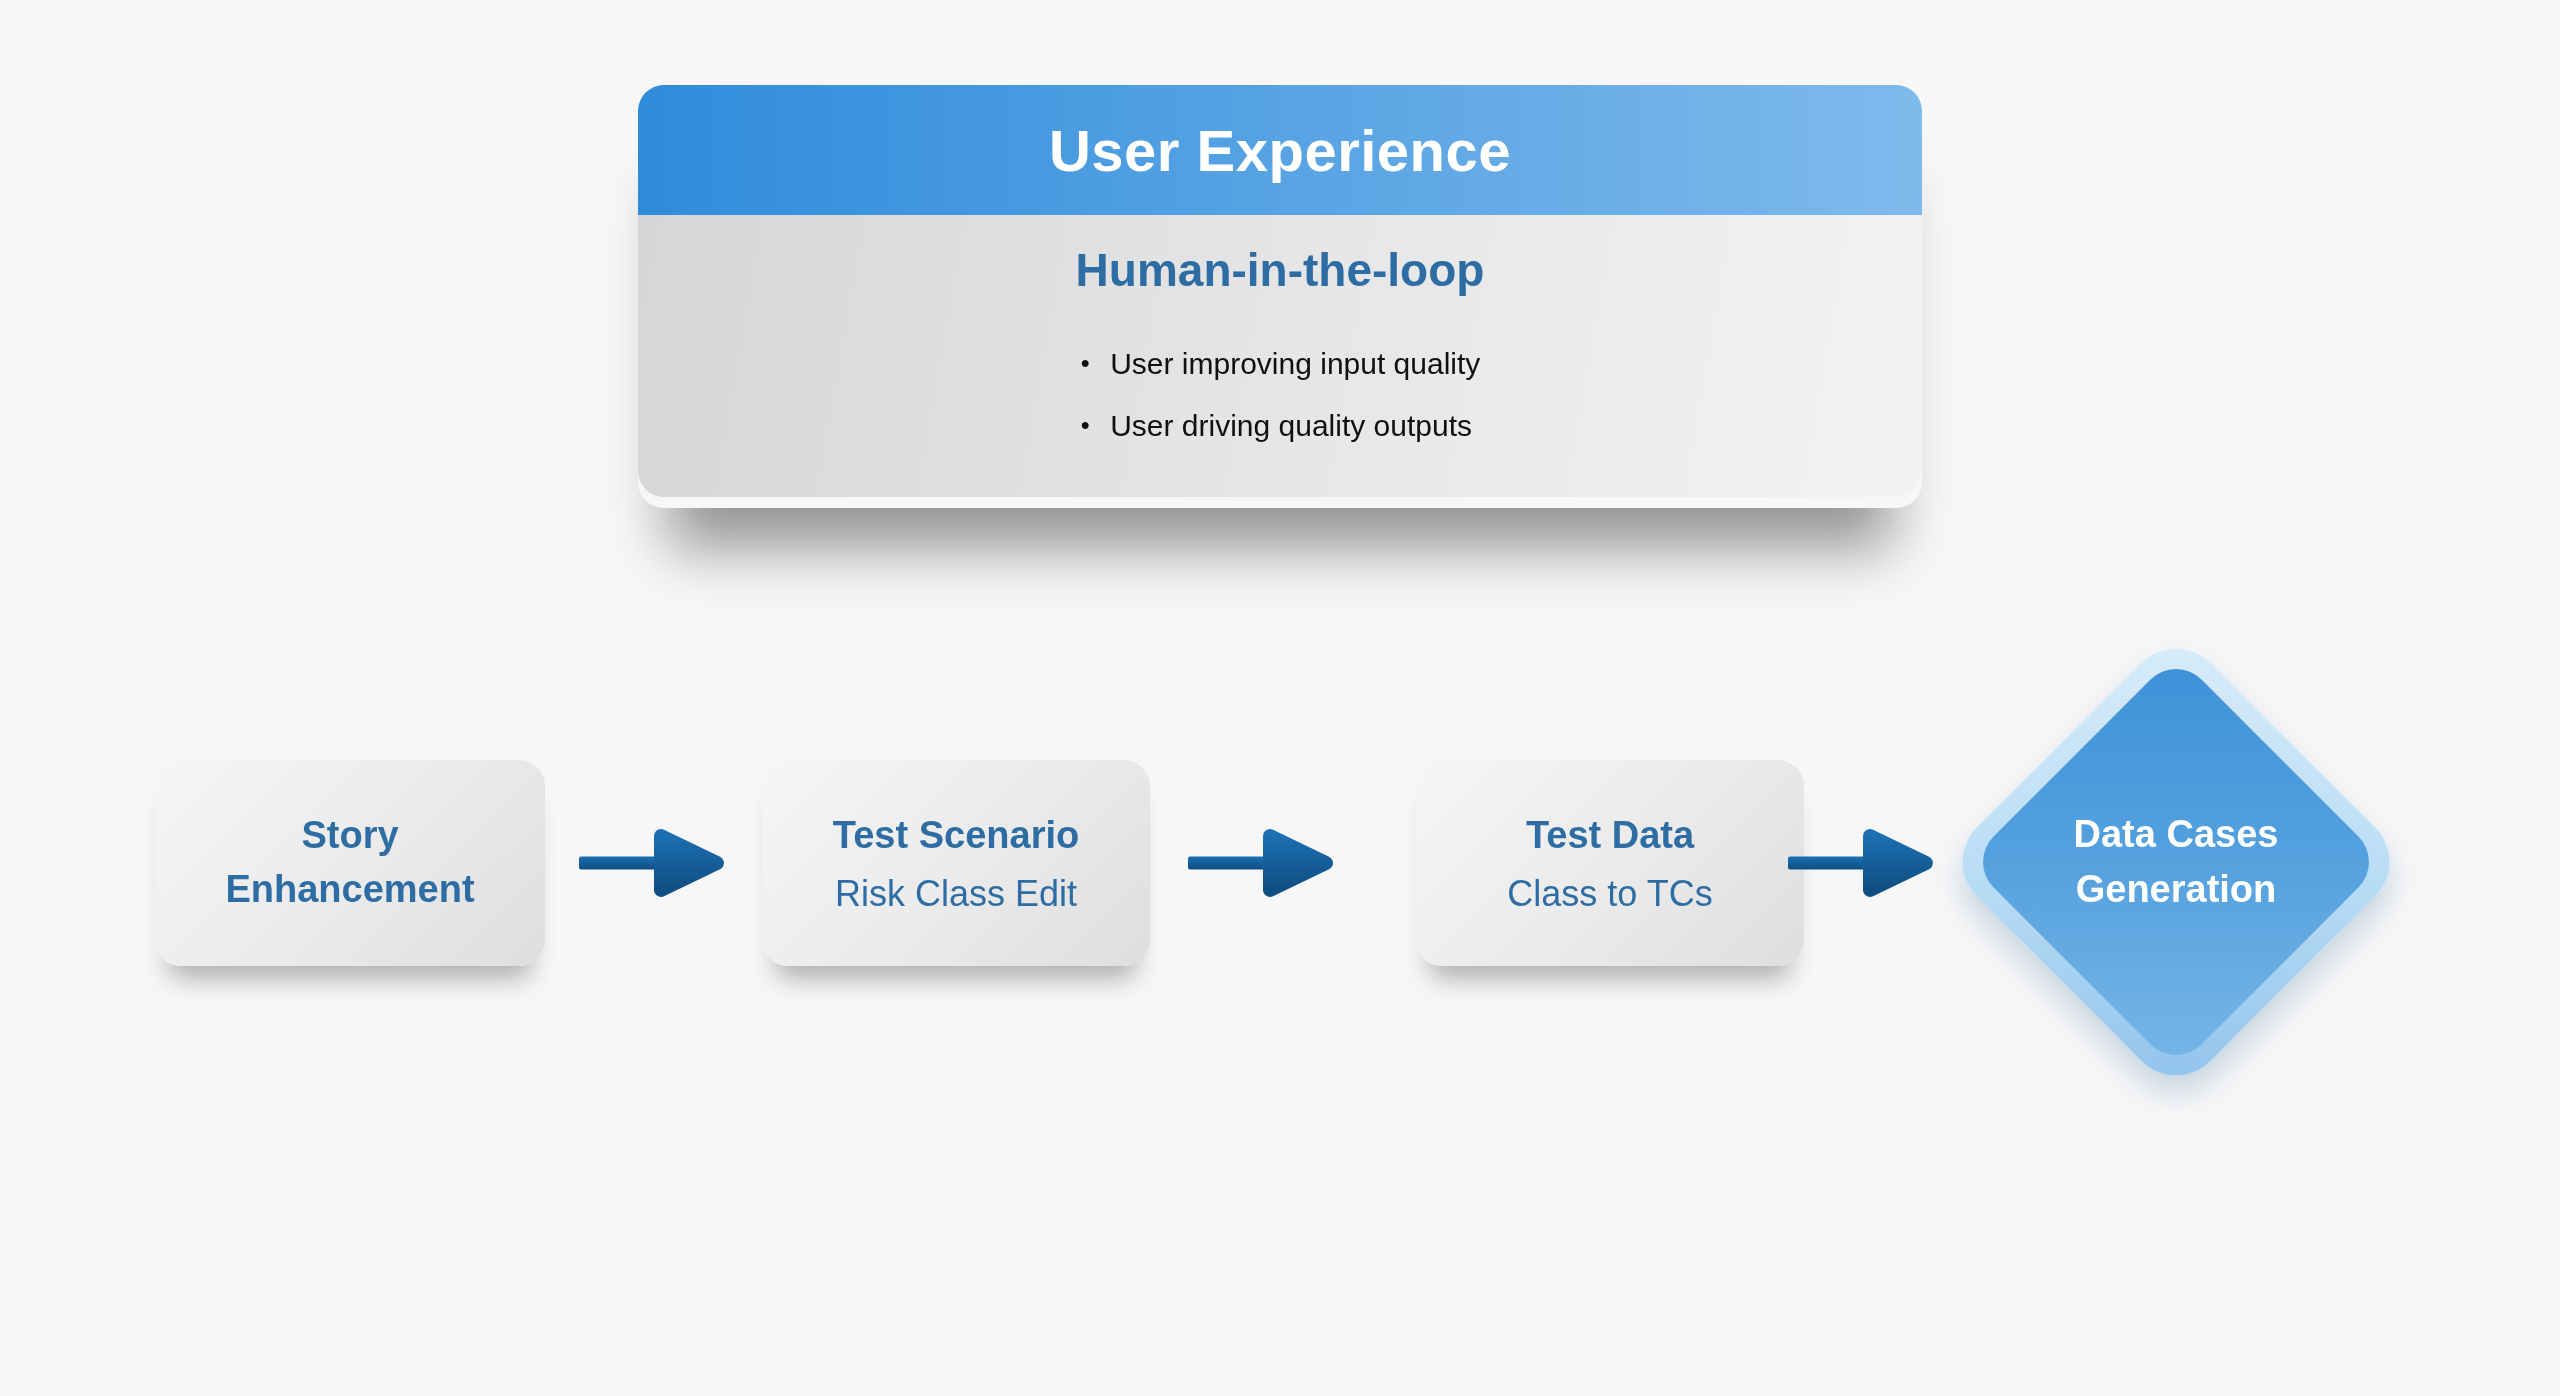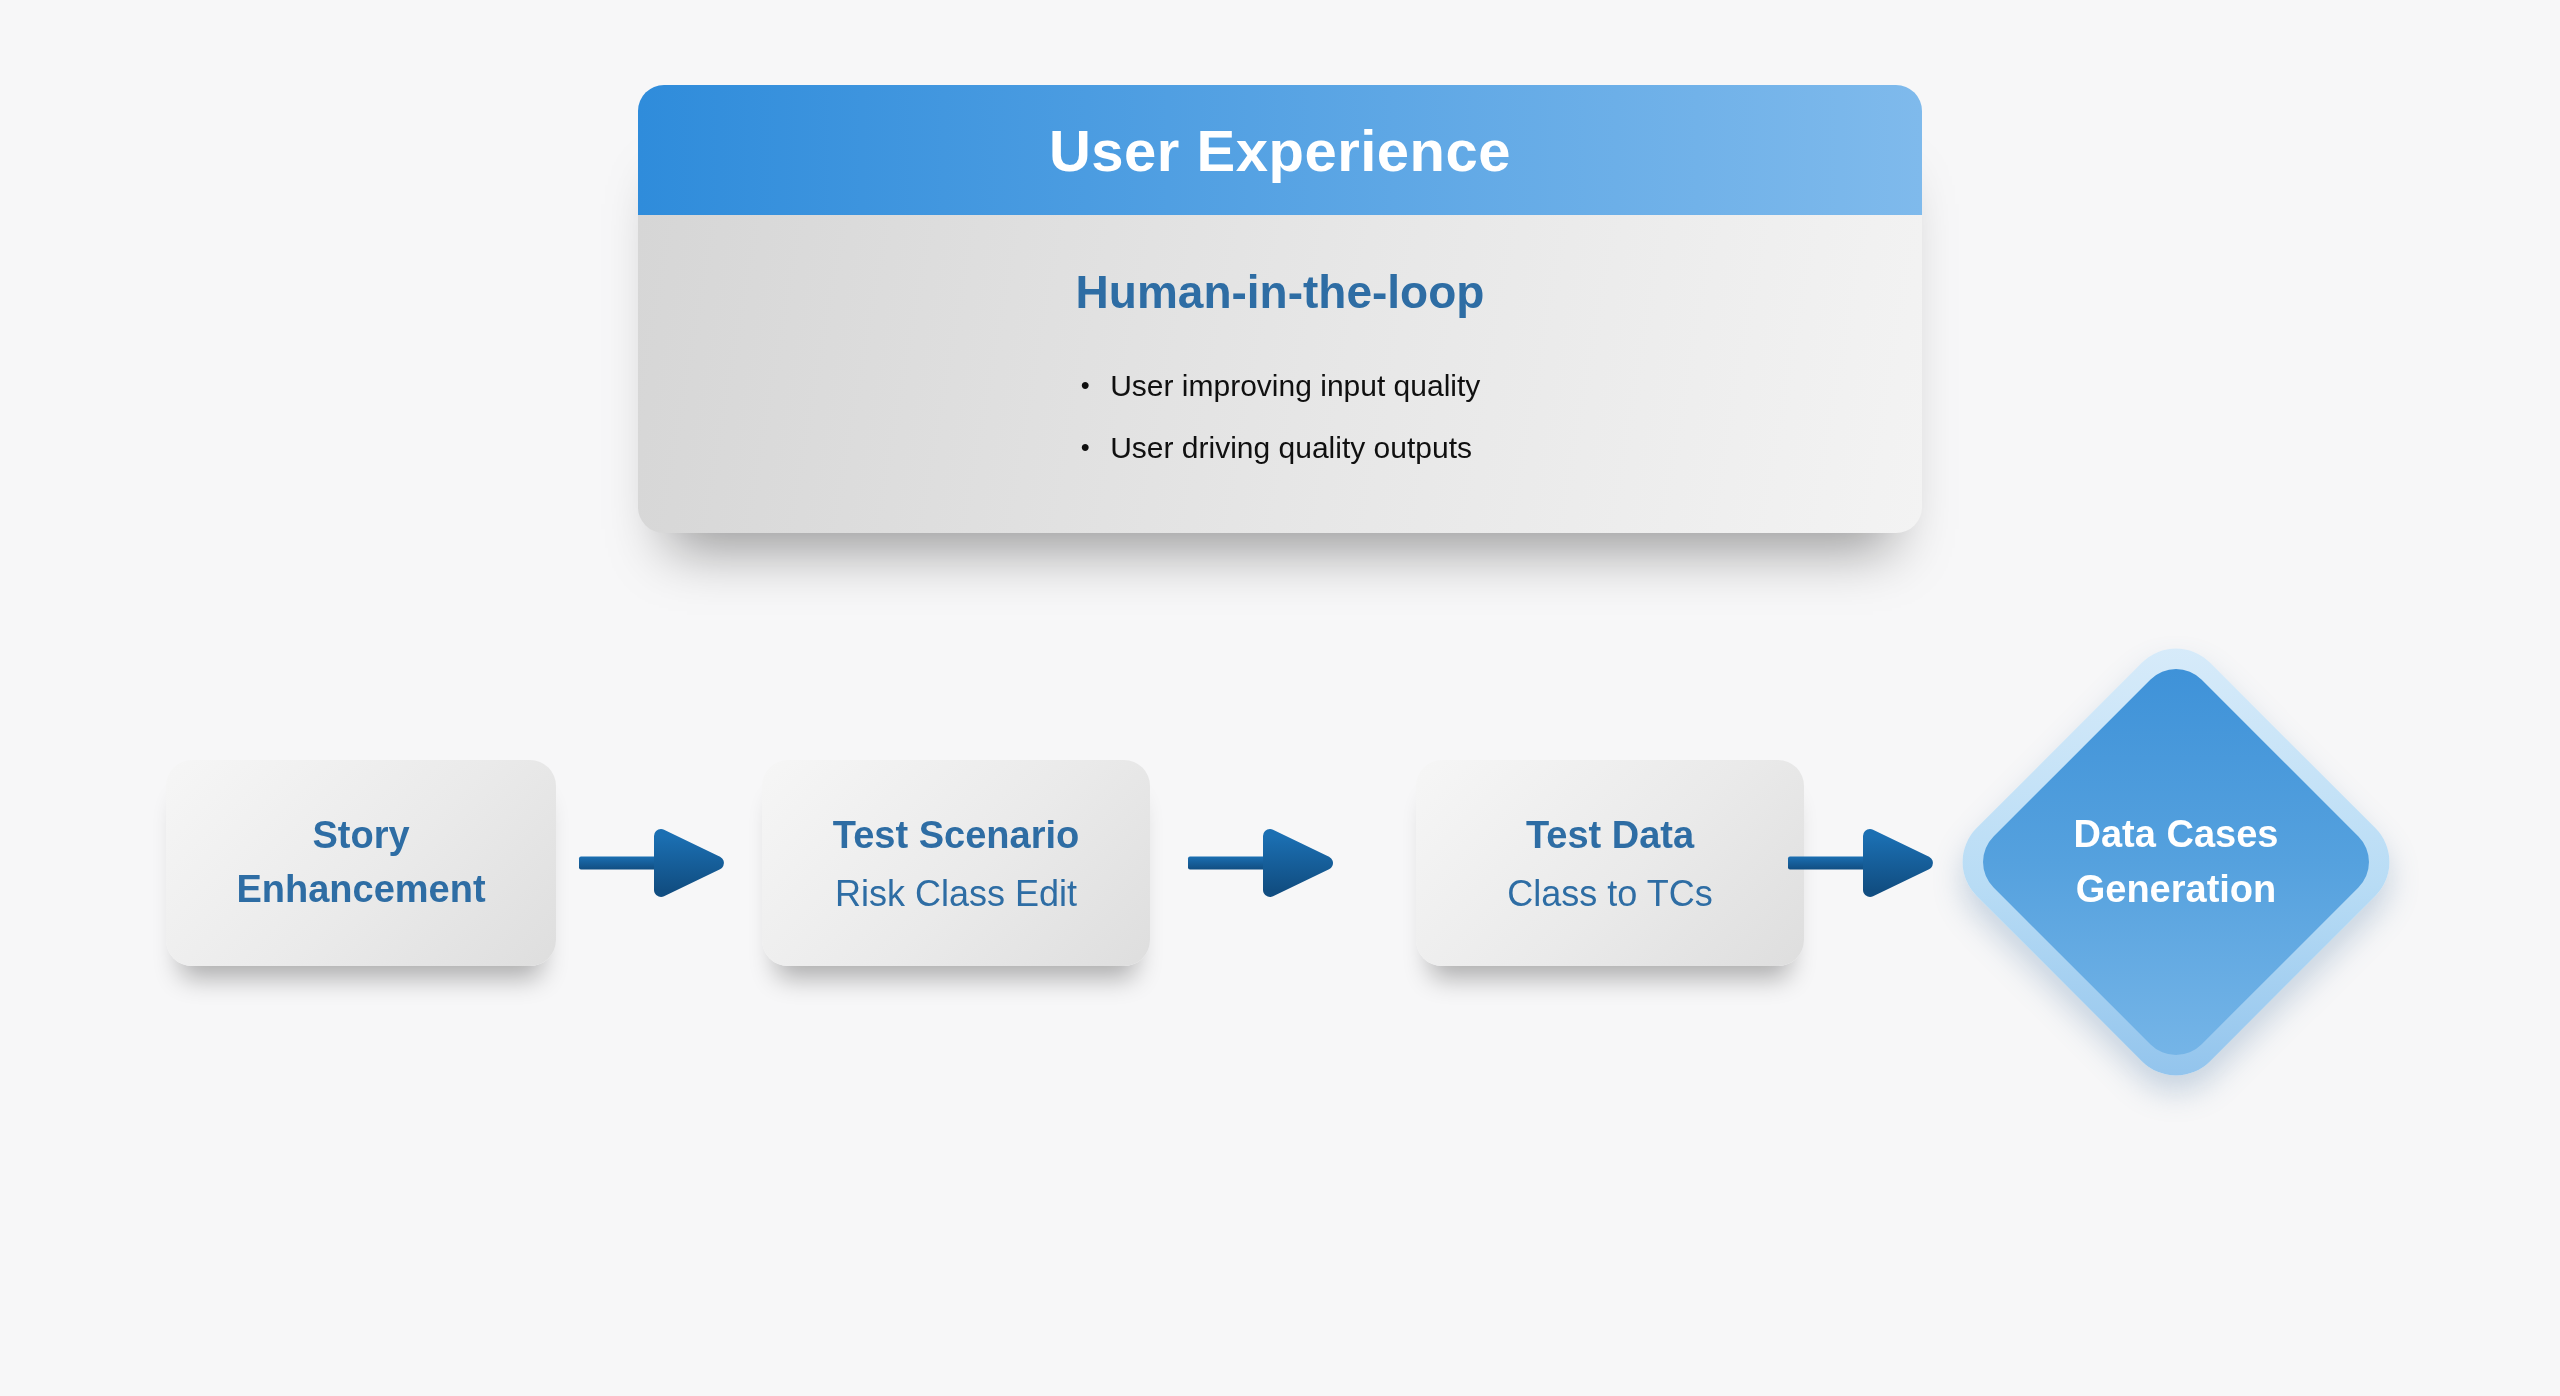--- a/index.html
+++ b/index.html
@@ -36,25 +36,25 @@
     justify-content: center;
   }
   .ux-card-title {
     margin: 14px;
     color: #ffffff;
     font-size: 58px;
     font-weight: 700;
     letter-spacing: 0.5px;
   }
   .ux-card-body {
-    height: 318px;
+    height: 282px;
     border-radius: 0 0 26px 26px;
     background: linear-gradient(100deg, #d6d6d6 0%, #e7e7e7 55%, #f3f3f3 100%);
     box-sizing: border-box;
-    padding-top: 50px;
+    padding-top: 28px;
   }
   .ux-card-subtitle {
     margin: 0;
     text-align: center;
     color: var(--accent-blue-text, #2e6da4);
     font-size: 46px;
     font-weight: 700;
   }
   .bullets {
     list-style: none;
@@ -81,21 +81,21 @@
     top: 760px;
     height: 206px;
     border-radius: 26px;
     background: linear-gradient(135deg, #f6f6f6 0%, #eaeaea 55%, #dedede 100%);
     box-shadow: 0 26px 26px -14px rgba(0, 0, 0, 0.30);
     display: flex;
     flex-direction: column;
     align-items: center;
     justify-content: center;
   }
-  .step-1 { left: 166px;  width: 390px; }
+  .step-1 { left: 155px;  width: 390px; }
   .step-2 { left: 762px;  width: 388px; }
   .step-3 { left: 1416px; width: 388px; }
   .step-title {
     color: var(--accent-blue-text, #2e6da4);
     font-size: 38px;
     font-weight: 700;
     line-height: 1.42;
     text-align: center;
   }
   .step-1 .step-title { max-width: 250px; } 

